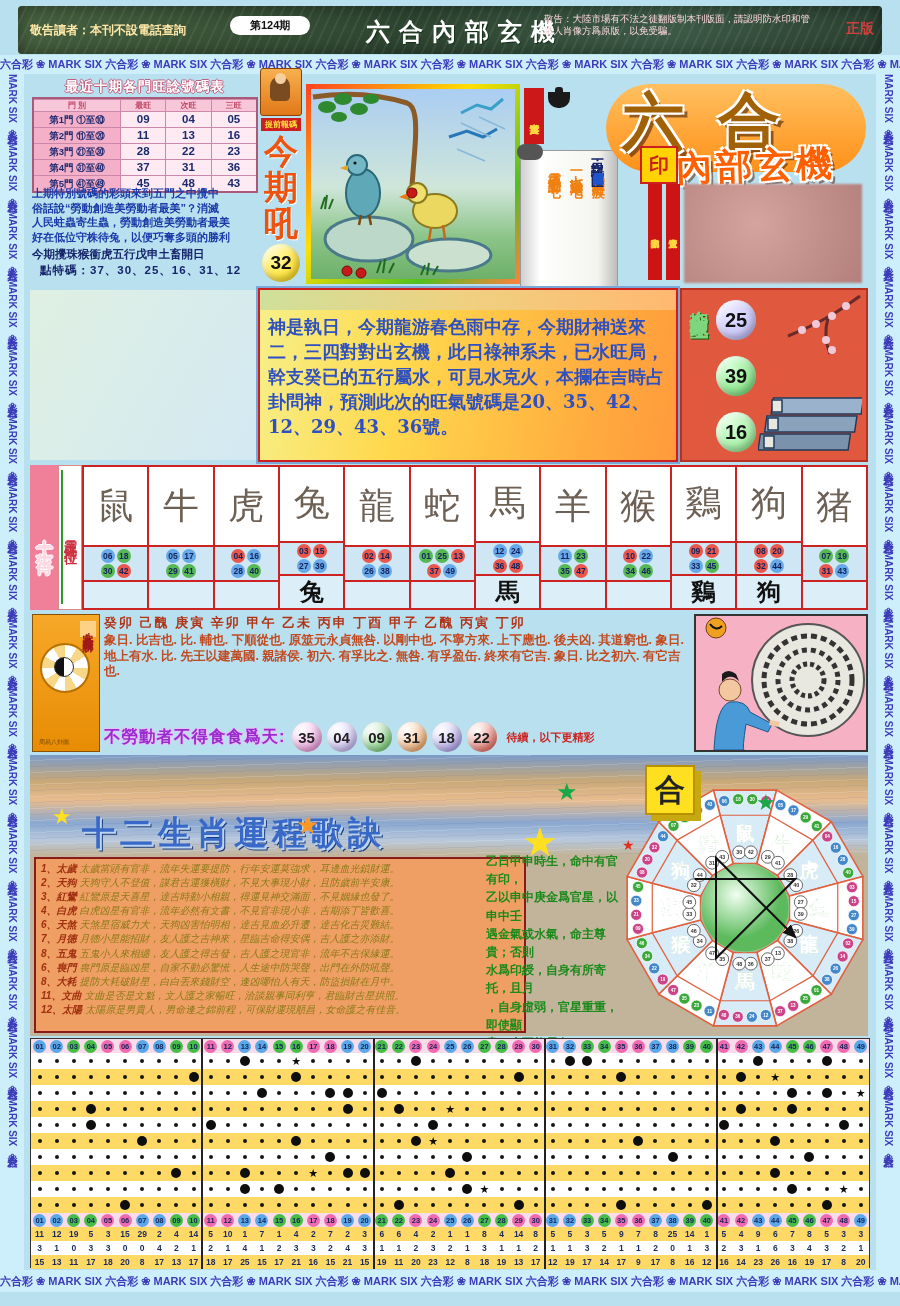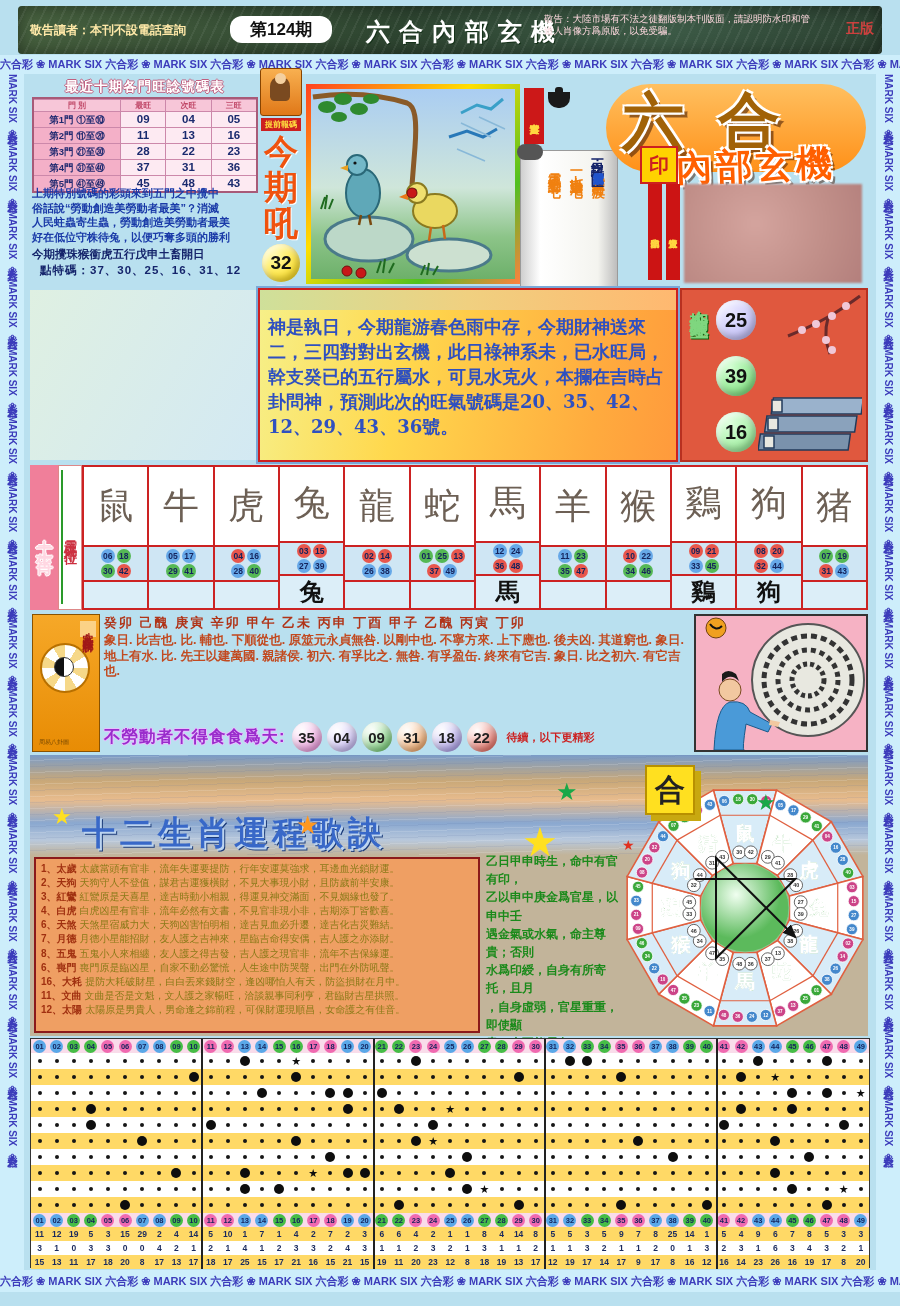--- a/index.html
+++ b/index.html
@@ -18,21 +18,21 @@
   .strip-right{right:0;}
 
   
   .top-banner{left:18px;top:6px;width:864px;height:48px;border-radius:4px;
     background:linear-gradient(100deg,#46603e,#2d4430 45%,#3c5a46 75%,#2b4030);
     box-shadow:inset 0 0 18px rgba(0,0,0,.45);}
   .top-banner:after{content:"";position:absolute;inset:0;border-radius:4px;opacity:.25;
     background:repeating-linear-gradient(115deg,transparent 0 7px,rgba(255,255,255,.25) 7px 9px);}
   .tb-left{position:absolute;left:12px;top:16px;color:#ffe9a8;font-size:12px;font-weight:bold;z-index:2;}
   .tb-issue{position:absolute;left:212px;top:10px;background:#fff;border-radius:12px;padding:2px 20px;
-    color:#111;font-size:17px;font-weight:bold;z-index:2;}
+    color:#111;font-size:11px;font-weight:bold;z-index:2;}
   .tb-title{position:absolute;left:348px;top:10px;color:#fff;font-size:24px;font-weight:bold;letter-spacing:9px;z-index:2;
     text-shadow:1px 1px 0 #143018;}
   .tb-right{position:absolute;right:70px;top:7px;width:268px;color:#ffd9df;font-size:9.5px;line-height:12px;z-index:2;}
   .tb-red{position:absolute;right:8px;top:14px;color:#e84040;font-size:14px;font-weight:bold;z-index:2;opacity:.85;}
 
   
   .hot{left:32px;top:78px;width:226px;}
   .hot-title{color:#fff;font-size:13.5px;font-weight:bold;letter-spacing:1px;text-align:center;
     text-shadow:1px 0 #c06080,-1px 0 #c06080,0 1px #c06080,0 -1px #c06080;}
   .hot-table{margin-top:1px;background:#f7c6d8;border:2px solid #a85a78;}
@@ -167,22 +167,22 @@
     font-family:"DejaVu Serif",serif;text-shadow:2px 2px 0 #7a4a10,4px 4px 3px rgba(0,0,0,.4);}
   .banner-sub{position:absolute;left:52px;top:56px;z-index:2;color:#3868c8;font-size:33px;font-weight:bold;letter-spacing:5px;
     font-family:"DejaVu Serif",serif;text-shadow:2px 2px 0 #bcd4f0,3px 3px 0 #1a3a78;}
   .cube{left:645px;top:765px;width:46px;height:46px;background:#ffe020;border:2px solid #b89000;z-index:3;
     display:flex;align-items:center;justify-content:center;font-size:30px;font-weight:bold;color:#222;
     font-family:"DejaVu Serif",serif;box-shadow:6px 6px 0 #c8a810;}
   .star{position:absolute;z-index:3;line-height:1;}
 
   
   .tan{left:30px;top:855px;width:838px;height:181px;background:#c2b49a;}
-  .gequ{left:34px;top:857px;width:446px;height:176px;box-sizing:border-box;background:#ef9f63;border:2px solid #8b1a1a;
-    padding:3px 5px;overflow:hidden;}
+  .gequ{left:34px;top:857px;width:492px;height:176px;box-sizing:border-box;background:#ef9f63;border:2px solid #8b1a1a;
+    padding:3px 5px;overflow:hidden;font-style:italic;}
   .gequ .gl{font-size:10px;line-height:14.1px;color:#8a7a18;white-space:nowrap;overflow:hidden;}
   .gequ .gl b{color:#a03010;margin-right:3px;}
   .green-col{left:486px;top:852px;width:138px;height:184px;color:#1a8a1a;font-size:12px;font-weight:bold;line-height:18.2px;}
   .wheel-wrap{left:620px;top:776px;width:250px;height:260px;}
 
   
   .trend{left:30px;top:1038px;width:840px;height:230px;border:1px solid #333;box-sizing:border-box;background:#fff;}
   .trow{display:flex;}
   .tcell{flex:1;display:flex;align-items:center;justify-content:center;}
   .thead{height:14px;background:#f9dcea;}
@@ -613,21 +613,21 @@
   <div class="abs tan"></div>
   <div class="abs gequ" id="gequ">
       <div class="gl"><b>1、太歲</b>太歲當頭有官非，流年失運要提防，行年安運莫強求，耳邊血光鎖財運。</div>
       <div class="gl"><b>2、天狗</b>天狗守人不登值，謀君吉運獲橫財，不見大事現小財，且防歲前半安康。</div>
       <div class="gl"><b>3、紅鸞</b>紅鸞原是天喜星，達吉時動小相親，得運見神交滿面，不見姻緣也發了。</div>
       <div class="gl"><b>4、白虎</b>白虎凶星有官非，流年必然有文書，不見官非現小非，吉期添丁皆歡喜。</div>
       <div class="gl"><b>6、天煞</b>天煞星宿威力大，天狗凶害怕明相，達吉見血必升遷，達吉化吉災難結。</div>
       <div class="gl"><b>7、月德</b>月德小星能招財，友人護之吉神來，星臨吉命得安偶，吉人護之亦添財。</div>
       <div class="gl"><b>8、五鬼</b>五鬼小人來相纏，友人護之得吉發，吉人護之現官非，流年不吉保緣運。</div>
       <div class="gl"><b>6、喪門</b>喪門原是臨凶星，自家不動必驚慌，人生途中防哭聲，出門在外防吼聲。</div>
-      <div class="gl"><b>16、大耗</b>提防大耗破財星，白白丟來錢財空，逢凶哪怕人有天，防盜損財在月中。</div>
+      <div class="gl"><b>8、大耗</b>提防大耗破財星，白白丟來錢財空，逢凶哪怕人有天，防盜損財在月中。</div>
       <div class="gl"><b>11、文曲</b>文曲是否是文魁，文人護之家暢旺，洽談親事同利亨，君臨財吉星拱照。</div>
       <div class="gl"><b>12、太陽</b>太陽原是男貴人，男命逢之錦前程，可保財運現順昌，女命護之有佳音。</div>
     </div>
   <div class="abs green-col" id="green-col">
       <div>乙日甲申時生，命中有官有印，</div>
       <div>乙以申中庚金爲官星，以申中壬</div>
       <div>遇金氣或水氣，命主尊貴；否則</div>
       <div>水爲印綬，自身有所寄托，且月</div>
       <div>，自身虛弱，官星重重，即使顯</div>
       <div>貴，也不能長久。</div>

